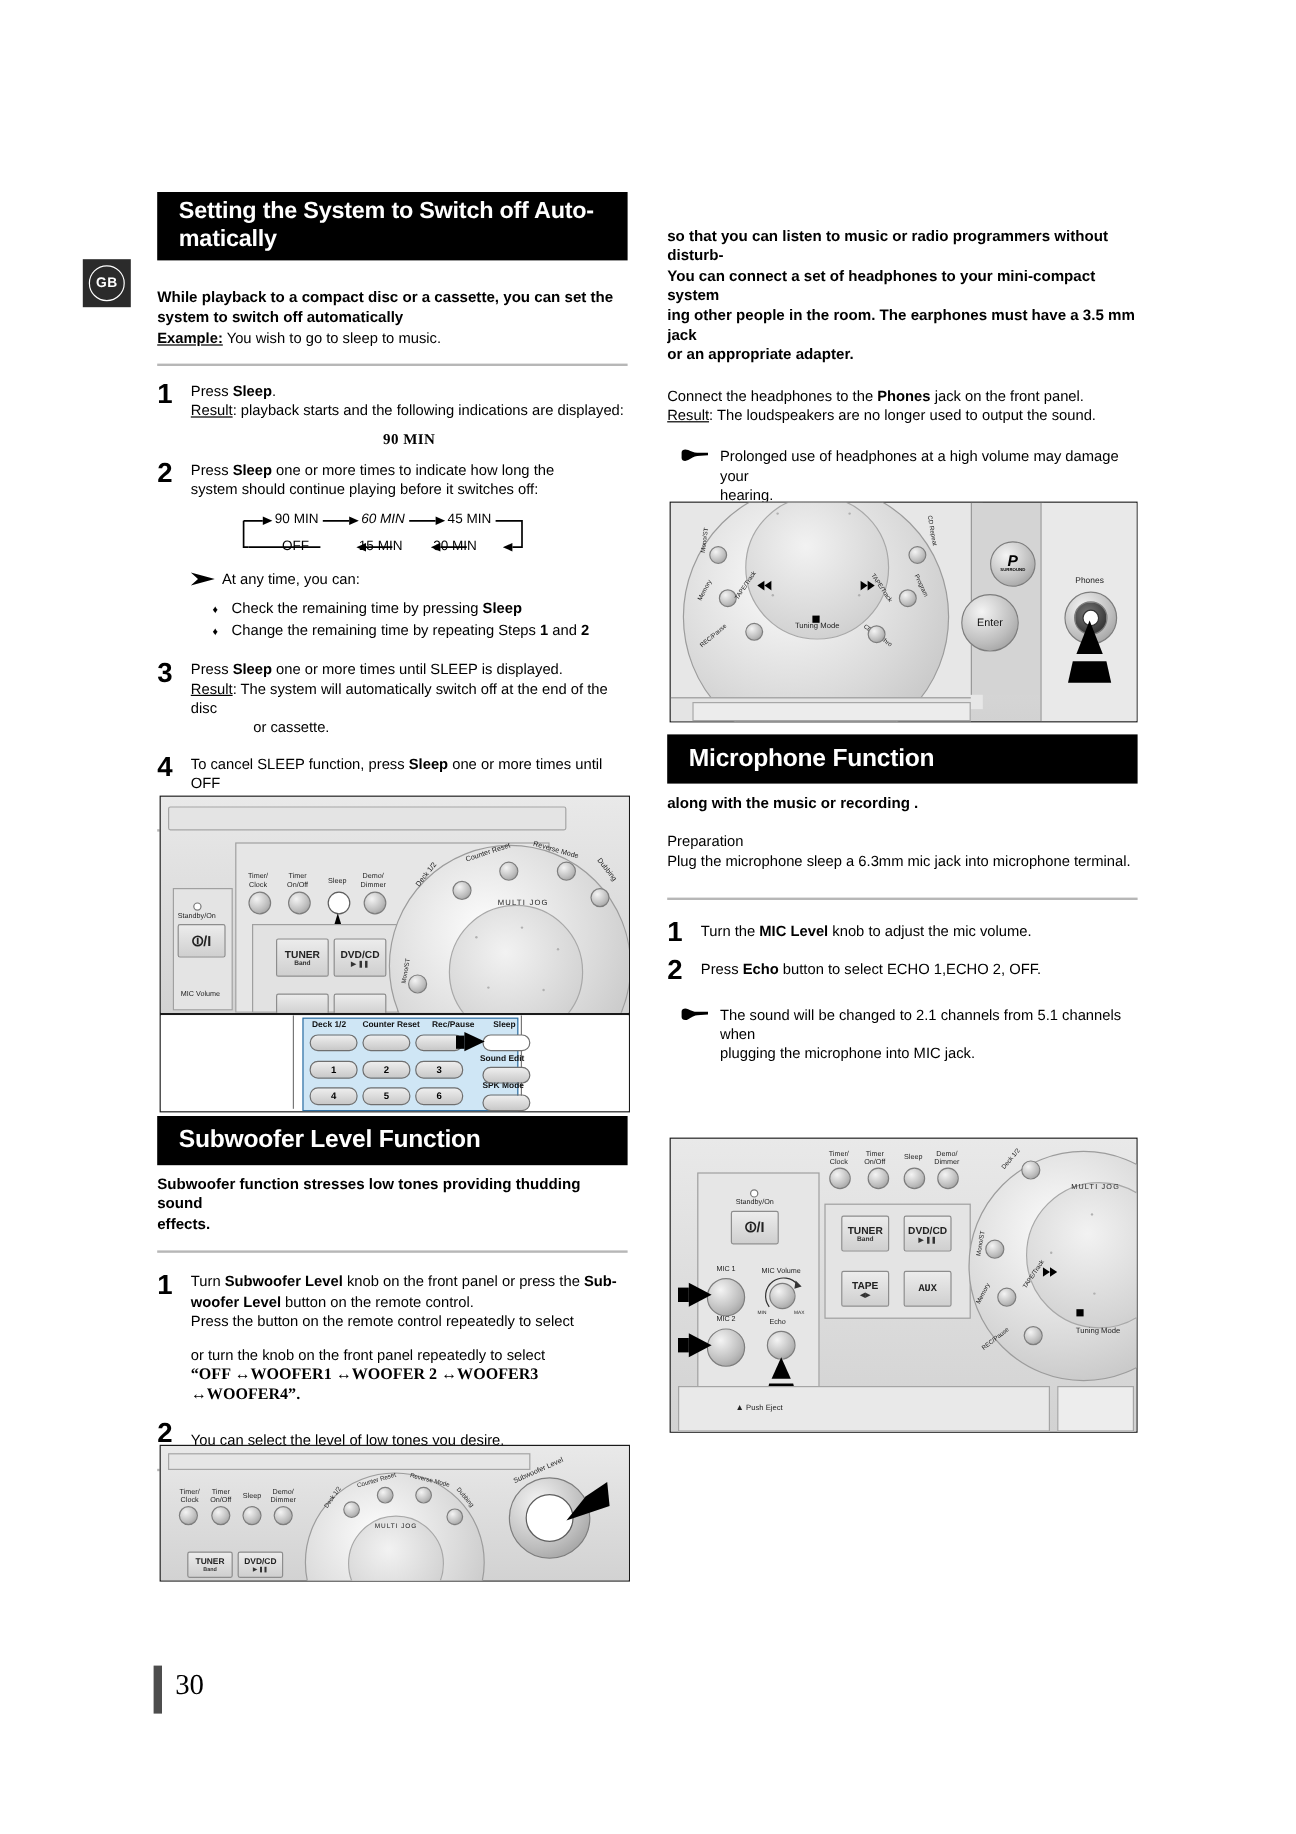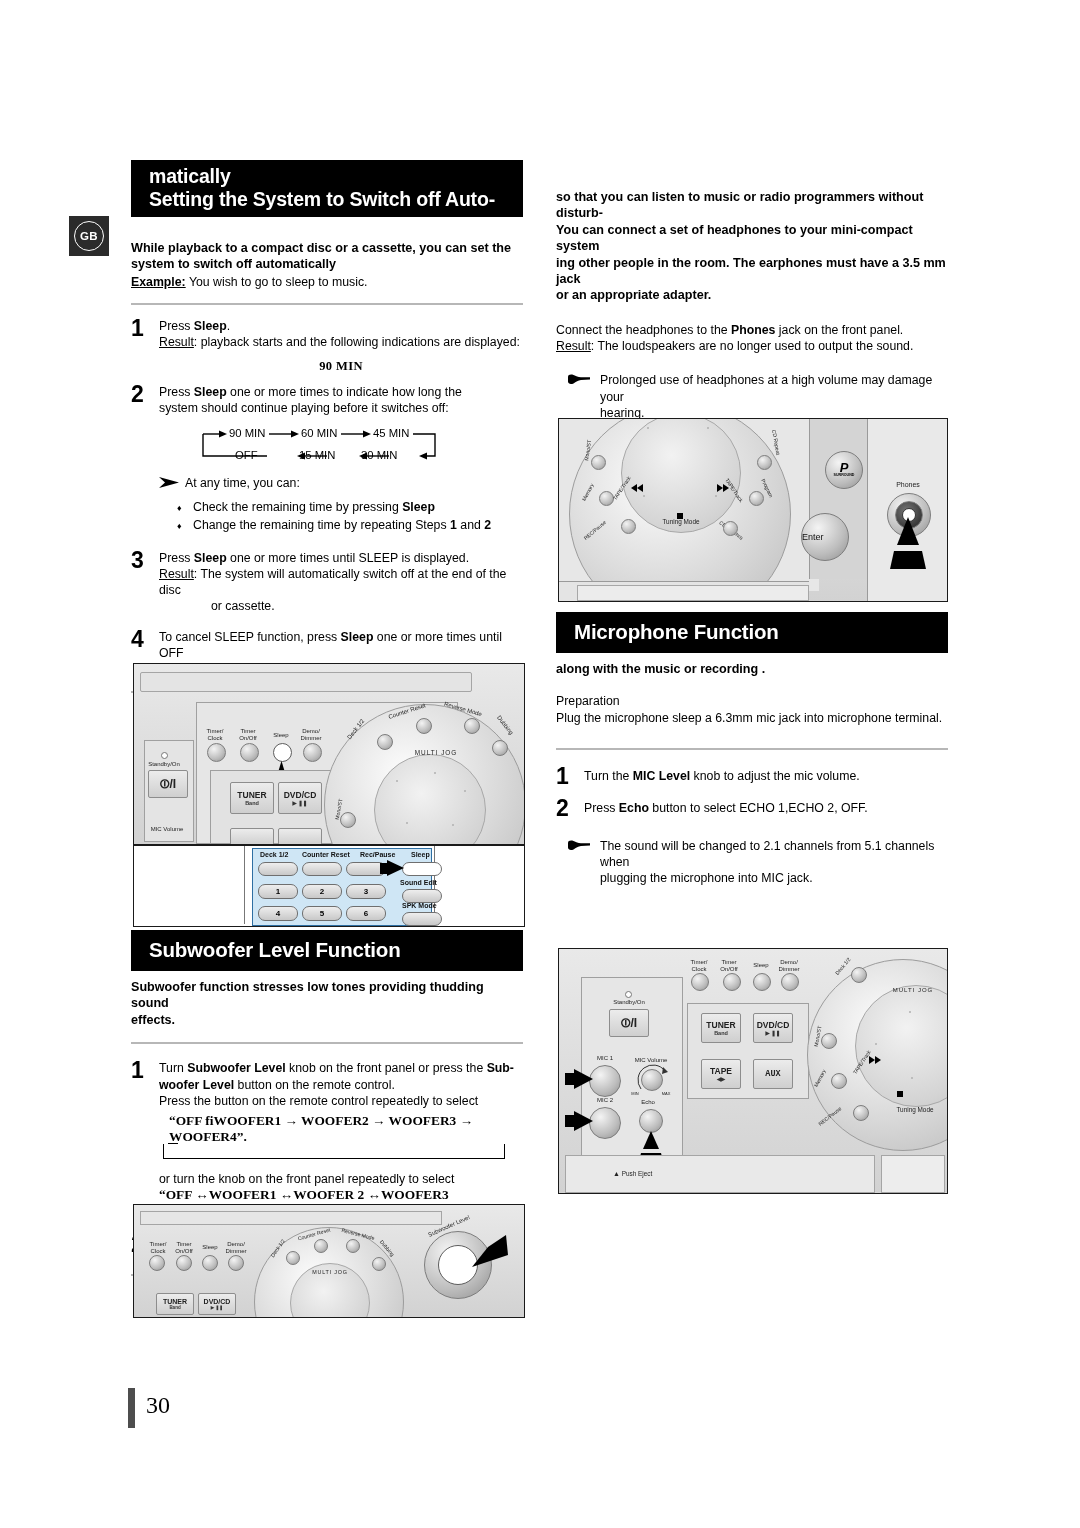--- a/index.html
+++ b/index.html
@@ -121,22 +121,22 @@
 
 <div class="page">
 
   <div class="gb-badge">
     <div class="gb-circle">GB</div>
   </div>
 
   <div class="col-left">
 
     <div class="sec-head two-line">
+      <div>Setting the System to Switch off Auto-</div>
       <div>matically</div>
-      <div>Setting the System to Switch off Auto-</div>
     </div>
 
     <div class="intro">
       <div>While playback to a compact disc or a cassette, you can set the</div>
       <div>system to switch off automatically</div>
     </div>
     <div class="plain" style="margin-top:1px;">
       <span class="b u">Example:</span><span> You wish to go to sleep to music.</span>
     </div>
 
@@ -170,21 +170,21 @@
         <polygon points="168,4.5 176,8 168,11.5" fill="#000"></polygon>
         <path d="M218 8 L240 8 L240 30 L232 30" stroke="#000" stroke-width="1.4" fill="none"></path>
         <polygon points="232,26.5 224,30 232,33.5" fill="#000"></polygon>
         <path d="M194 30 L172 30" stroke="#000" stroke-width="1.4" fill="none"></path>
         <polygon points="172,26.5 164,30 172,33.5" fill="#000"></polygon>
         <path d="M132 30 L110 30" stroke="#000" stroke-width="1.4" fill="none"></path>
         <polygon points="110,26.5 102,30 110,33.5" fill="#000"></polygon>
         <path d="M72 30 L12 30" stroke="#000" stroke-width="1.4" fill="none"></path>
       </svg>
       <span style="left:34px;top:1px;">90 MIN</span>
-      <span style="left:106px;top:1px;">60 MIN</span>
+      <span style="left:106px;top:1px;font-style:italic;">60 MIN</span>
       <span style="left:178px;top:1px;">45 MIN</span>
       <span style="left:40px;top:23px;">OFF</span>
       <span style="left:104px;top:23px;">15 MIN</span>
       <span style="left:166px;top:23px;">30 MIN</span>
     </div>
 
     <div class="arrowline" style="margin-top:6px;padding-left:28px;">
       <span class="gl">
         <svg width="22" height="13" viewBox="0 0 22 13">
           <polygon points="0,1 20,6.5 0,12 6,6.5" fill="#000"></polygon>
@@ -342,26 +342,20 @@
       <div>effects.</div>
     </div>
     <hr class="rule" style="margin-top:14px;">
 
     <div class="step" style="margin-top:16px;">
       <div class="num">1</div>
       <div class="body">
         <div><span>Turn </span><span class="b">Subwoofer Level</span><span> knob on the front panel or press the </span><span class="b">Sub-</span></div>
         <div><span class="b">woofer Level</span><span> button on the remote control.</span></div>
         <div>Press the button on the remote control repeatedly to select</div>
-        <div class="woofseq">
-          <div class="line1">“OFF fiWOOFER1 → WOOFER2 → WOOFER3 → WOOFER4”.</div>
-          <div class="wbox">
-              <span class="wtopleft"></span>
-            </div>
-        </div>
         <div style="margin-top:12px;">or turn the knob on the front panel repeatedly to select</div>
         <div class="serif b" style="font-size:13.4px;">“OFF ↔WOOFER1 ↔WOOFER 2 ↔WOOFER3 ↔WOOFER4”.</div>
       </div>
     </div>
 
     <div class="step" style="margin-top:14px;">
       <div class="num">2</div>
       <div class="body" style="padding-top:8px;">You can select the level of low tones you desire.</div>
     </div>
 
@@ -486,21 +480,21 @@
       </svg>
     <svg style="position:absolute;left:116px;top:92px;" width="10" height="10" viewBox="0 0 10 10">
         <rect x="2" y="2" width="6" height="6" fill="#000"></rect>
       </svg>
 
     <div class="knob" style="left:266px;top:32px;width:36px;height:36px;display:flex;align-items:center;justify-content:center;flex-direction:column;">
       <span style="font-size:13px;font-weight:700;font-style:italic;line-height:10px;">P</span>
       <span style="font-size:3.6px;font-weight:700;">SURROUND</span>
     </div>
 
-    <div class="knob" style="left:242px;top:94px;width:46px;height:46px;display:flex;align-items:center;justify-content:flex-start;">
+    <div class="knob" style="left:242px;top:76px;width:46px;height:46px;display:flex;align-items:center;justify-content:center;">
       <span style="font-size:9px;color:#111;">Enter</span>
     </div>
 
     <div class="lbl" style="left:324px;top:63px;width:50px;font-size:7px;">Phones</div>
     <div class="knob" style="left:328px;top:74px;width:42px;height:42px;"></div>
     <div class="knob" style="left:336px;top:82px;width:26px;height:26px;background:radial-gradient(circle at 40% 35%,#777,#3a3a3a 70%);"></div>
     <div style="position:absolute;left:343px;top:89px;width:12px;height:12px;border-radius:50%;background:#fff;border:1px solid #333;"></div>
     <svg style="position:absolute;left:326px;top:96px;" width="46" height="64" viewBox="0 0 46 64">
       <polygon points="23,2 34,30 12,30" fill="#000"></polygon>
       <polygon points="9,36 37,36 41,54 5,54" fill="#000"></polygon>

